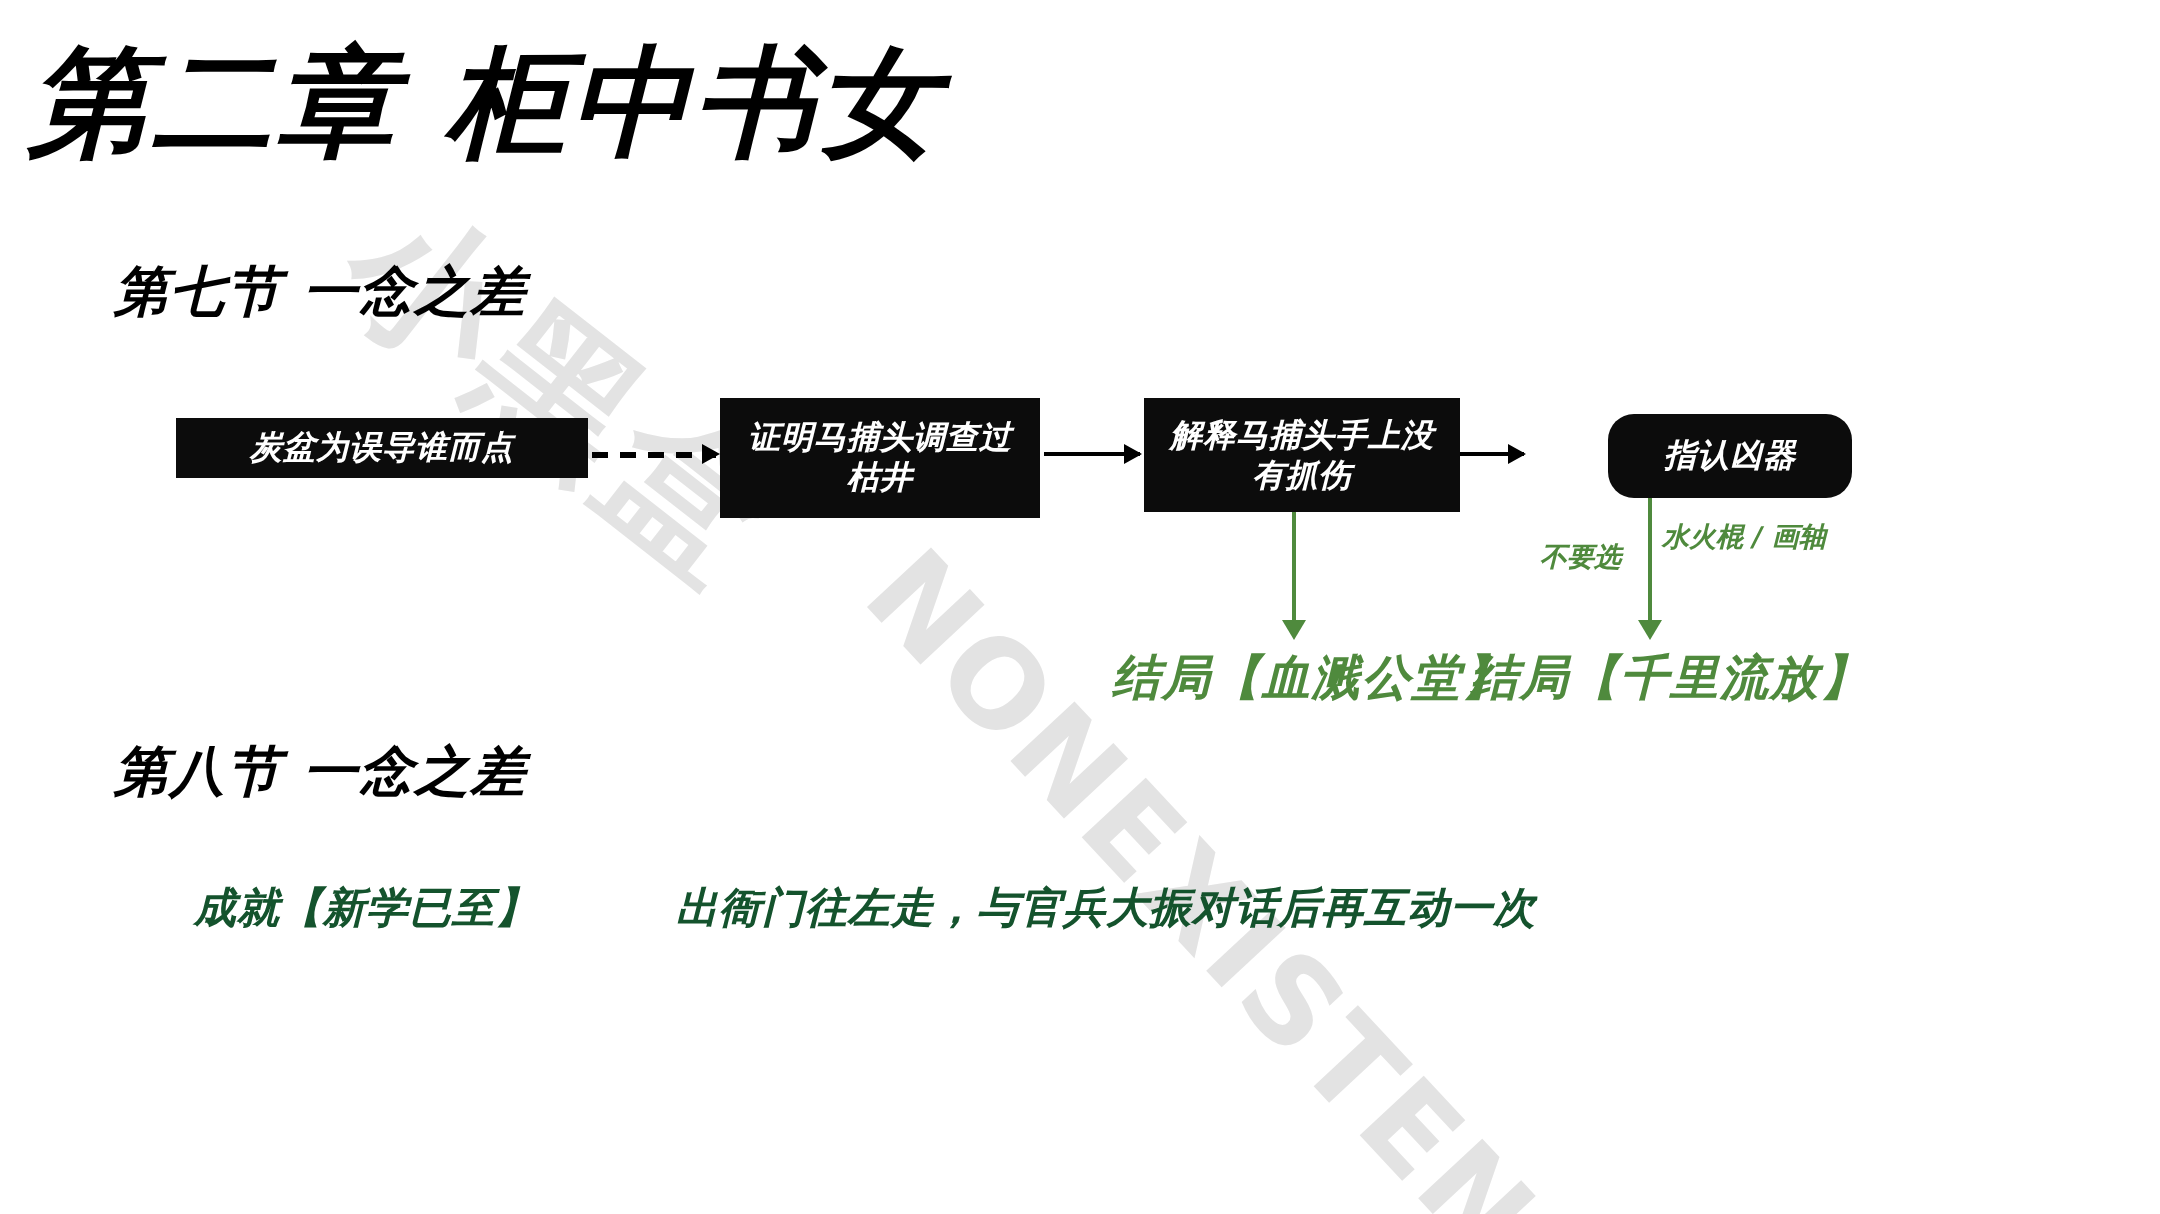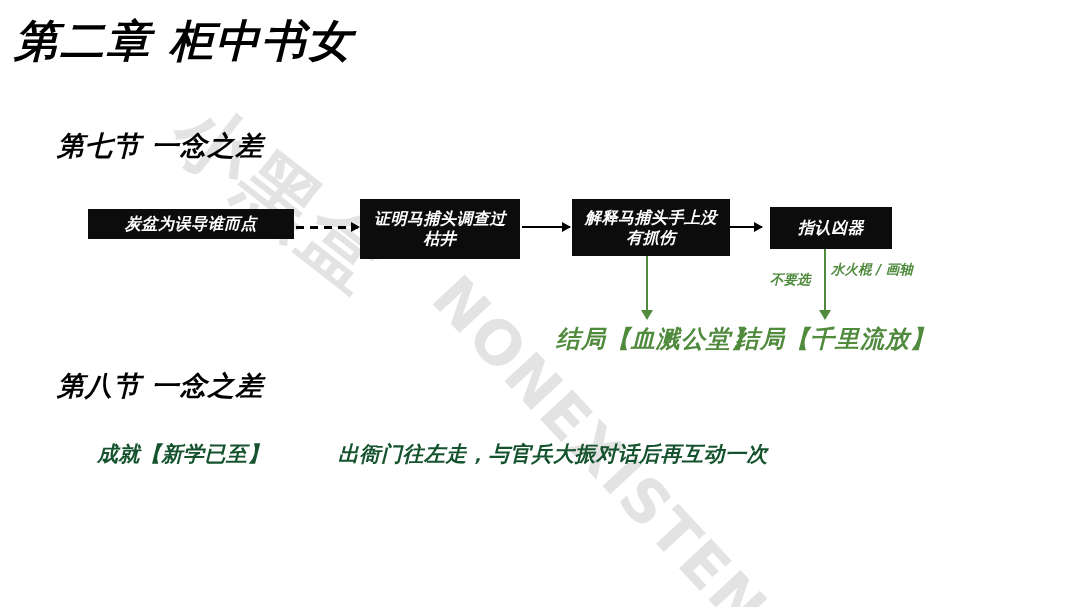--- a/index.html
+++ b/index.html
@@ -43,21 +43,21 @@
     transform: rotate(47deg);
     transform-origin: left top;
     font-family: "DejaVu Sans", "Liberation Sans", sans-serif;
   }
 
   
   .chapter-title {
     position: absolute;
     left: 14px;
     top: 12px;
-    font-size: 44px;
+    font-size: 60px;
     font-weight: 900;
     font-style: italic;
     letter-spacing: 2px;
     z-index: 3;
   }
   .section-title {
     position: absolute;
     font-size: 27px;
     font-weight: 900;
     font-style: italic;
@@ -81,21 +81,21 @@
     align-items: center;
     justify-content: center;
     letter-spacing: 0.5px;
     z-index: 3;
     box-sizing: border-box;
     padding: 2px 6px;
   }
   #box-1 { left: 88px;  top: 209px; width: 206px; height: 30px; }
   #box-2 { left: 360px; top: 199px; width: 160px; height: 60px; }
   #box-3 { left: 572px; top: 199px; width: 158px; height: 57px; }
-  #box-4 { left: 770px; top: 207px; width: 122px; height: 42px; }
+  #box-4 { left: 804px; top: 207px; width: 122px; height: 42px; border-radius: 13px; }
 
   
   .conn { position: absolute; z-index: 2; }
   .h-line-dashed {
     left: 296px; top: 226px; width: 62px; height: 3px;
     background-image: linear-gradient(to right, #000 0 8px, transparent 8px 14px);
     background-size: 14px 3px;
     background-repeat: repeat-x;
   }
   .h-line-solid-a { left: 522px; top: 226px; width: 48px; height: 2px; background: #000; }

